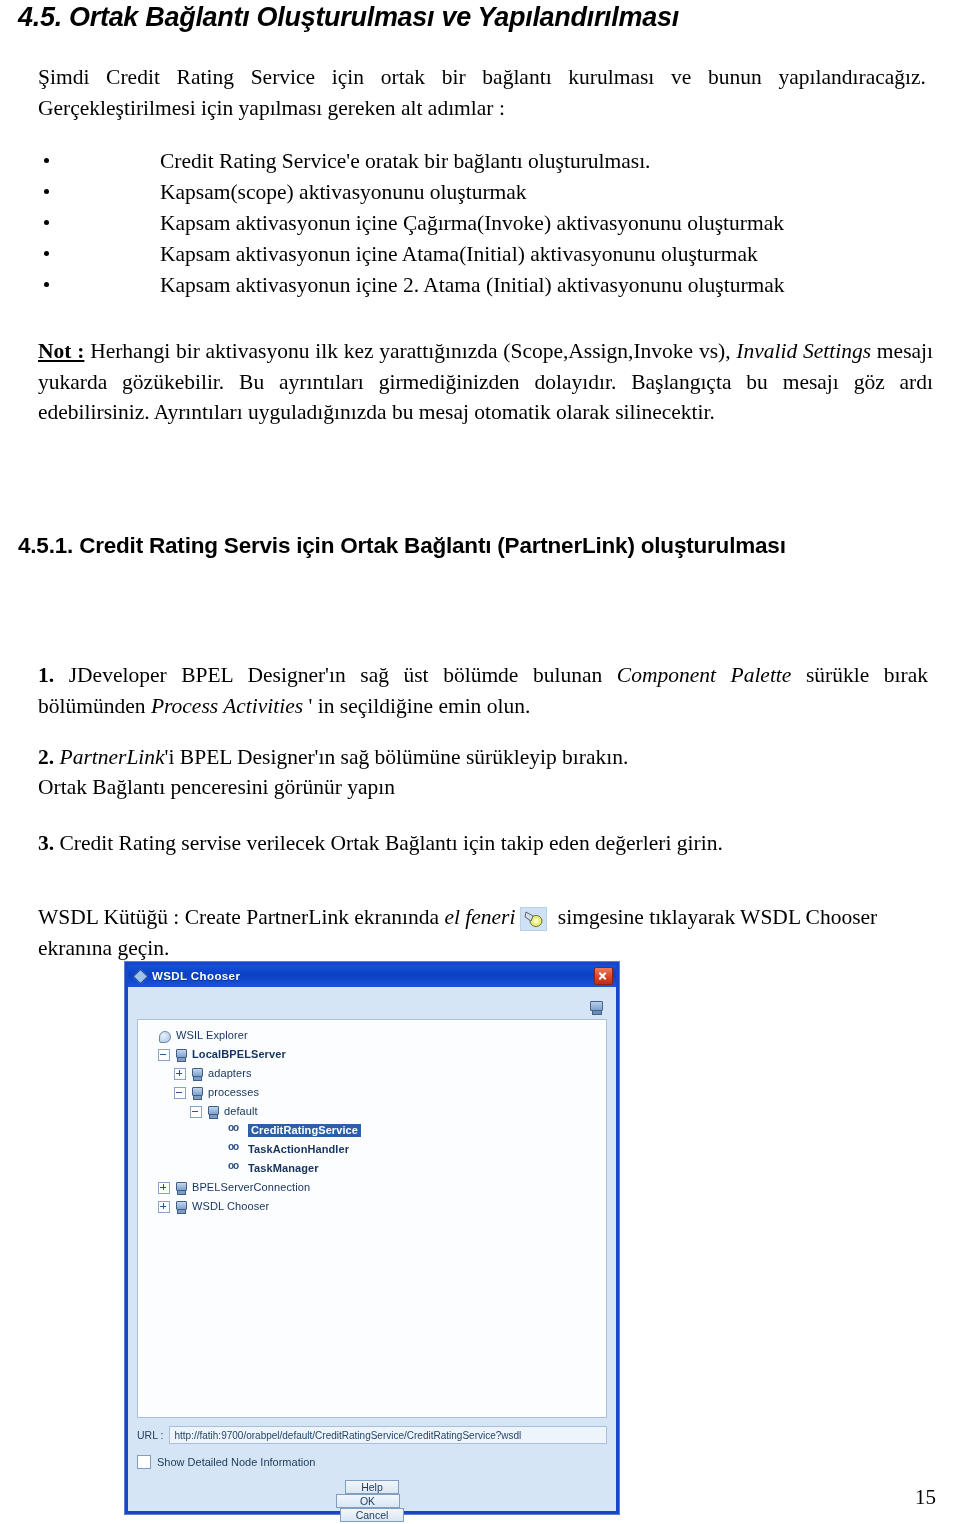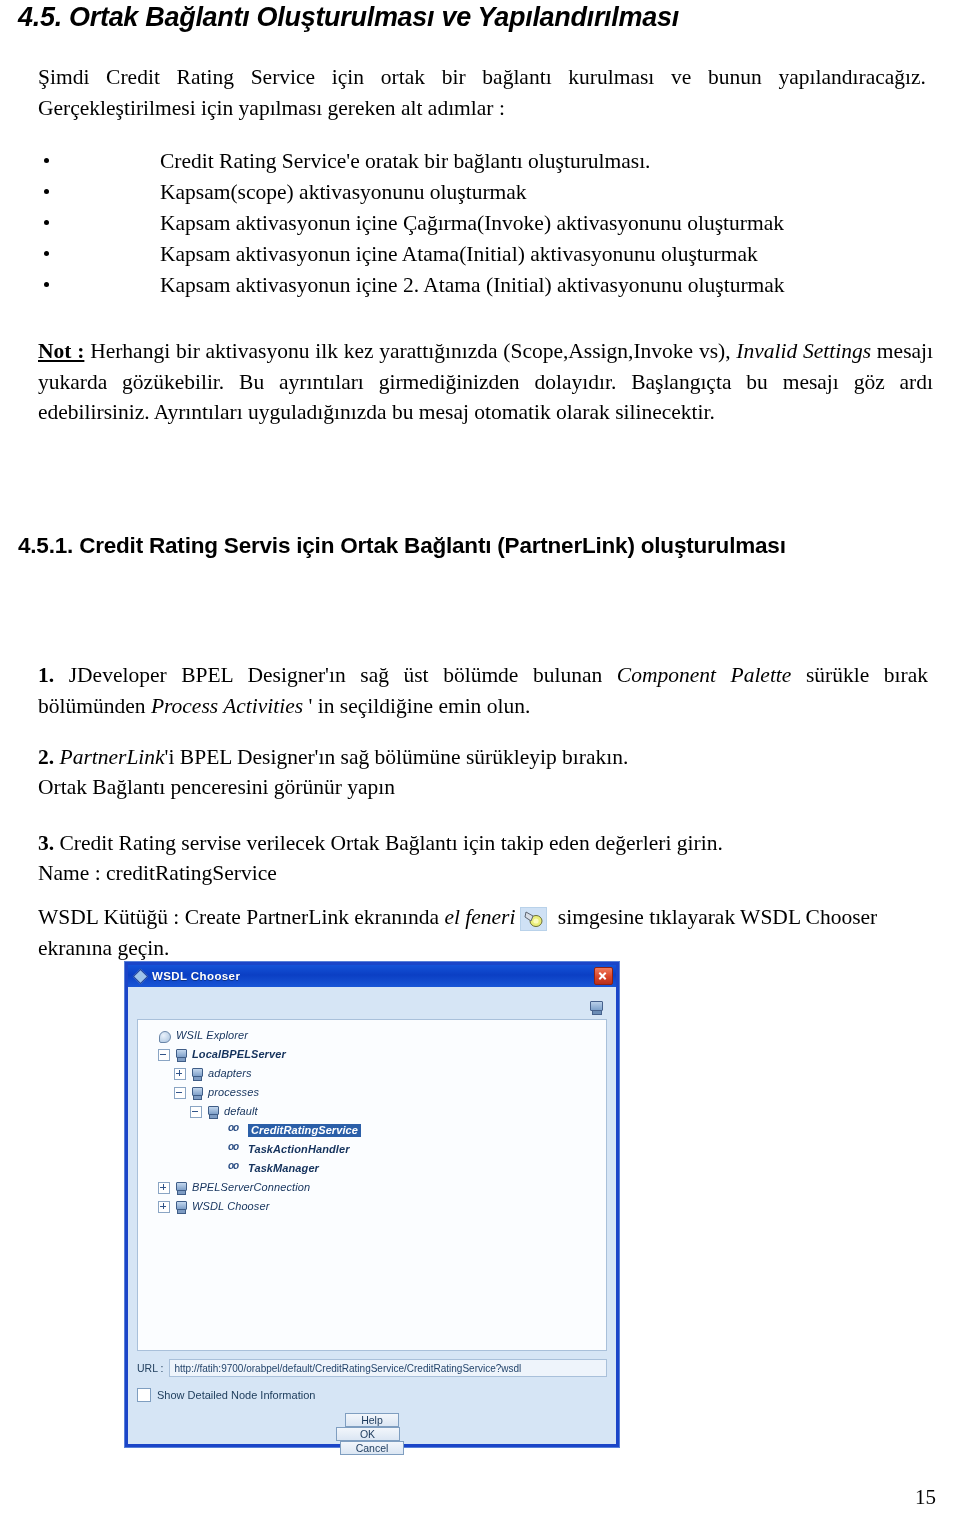--- a/index.html
+++ b/index.html
@@ -164,21 +164,21 @@
     margin: 0 5px;
     box-sizing: border-box;
   }
 
   
   .dialog {
     position: absolute;
     left: 125px;
     top: 962px;
     width: 494px;
-    height: 485px;
+    height: 552px;
     background: #d6e5f5;
     border: 3px solid #1b45c8;
     box-sizing: border-box;
     font-family: "Liberation Sans", "DejaVu Sans", sans-serif;
     box-shadow: 0 0 0 1px #5880d8;
   }
 
   .dlg-titlebar {
     height: 22px;
     background: linear-gradient(180deg, #1453d8 0%, #0b3fc4 45%, #1956d6 100%);
@@ -276,21 +276,21 @@
 
   .tree-panel {
     flex: 1 1 auto;
     background: #fbfdff;
     border: 1px solid #a9c0da;
     overflow: hidden;
     padding: 6px 4px 4px 6px;
     box-sizing: border-box;
   }
 
-  .tree { font-size: 11px; color: #102a4c; line-height: 1.0; font-style: italic; }
+  .tree { font-size: 11px; color: #102a4c; line-height: 1.0; }
   .tnode {
     display: flex;
     align-items: center;
     height: 19px;
     white-space: nowrap;
     position: relative;
   }
   .texp {
     width: 10px; height: 10px;
     border: 1px solid #8aa5c4;
@@ -497,21 +497,20 @@
   </div>
 
   <div class="para p-step2">
     <span class="bold">2.</span><span> </span><span class="ital">PartnerLink</span><span>'i BPEL Designer'ın sağ bölümüne sürükleyip bırakın.</span>
   </div>
   <div class="para p-step2b">Ortak Bağlantı penceresini görünür yapın</div>
 
   <div class="para p-step3">
     <span class="bold">3.</span><span> Credit Rating servise verilecek  Ortak Bağlantı için takip eden değerleri girin.</span>
   </div>
-  <div class="para p-name">Name : creditRatingService</div>
 
   <div class="para p-wsdl">
     <span>WSDL Kütüğü : Create PartnerLink ekranında </span><span class="ital">el feneri</span><span class="feneri-icon">
       <svg width="25" height="22" viewBox="0 0 25 22" aria-hidden="true">
         <ellipse cx="15" cy="13" rx="6" ry="5.5" fill="#eaee7a" stroke="#6d6f3a" stroke-width="1"></ellipse>
         <path d="M5 4 L12 8 L10 13 L4 9 Z" fill="#d7dde6" stroke="#5c6470" stroke-width="1" stroke-linejoin="round"></path>
         <circle cx="15" cy="13" r="2.6" fill="#fbfbbd"></circle>
       </svg>
     </span><span> simgesine tıklayarak WSDL Chooser ekranına geçin.</span>
   </div>

